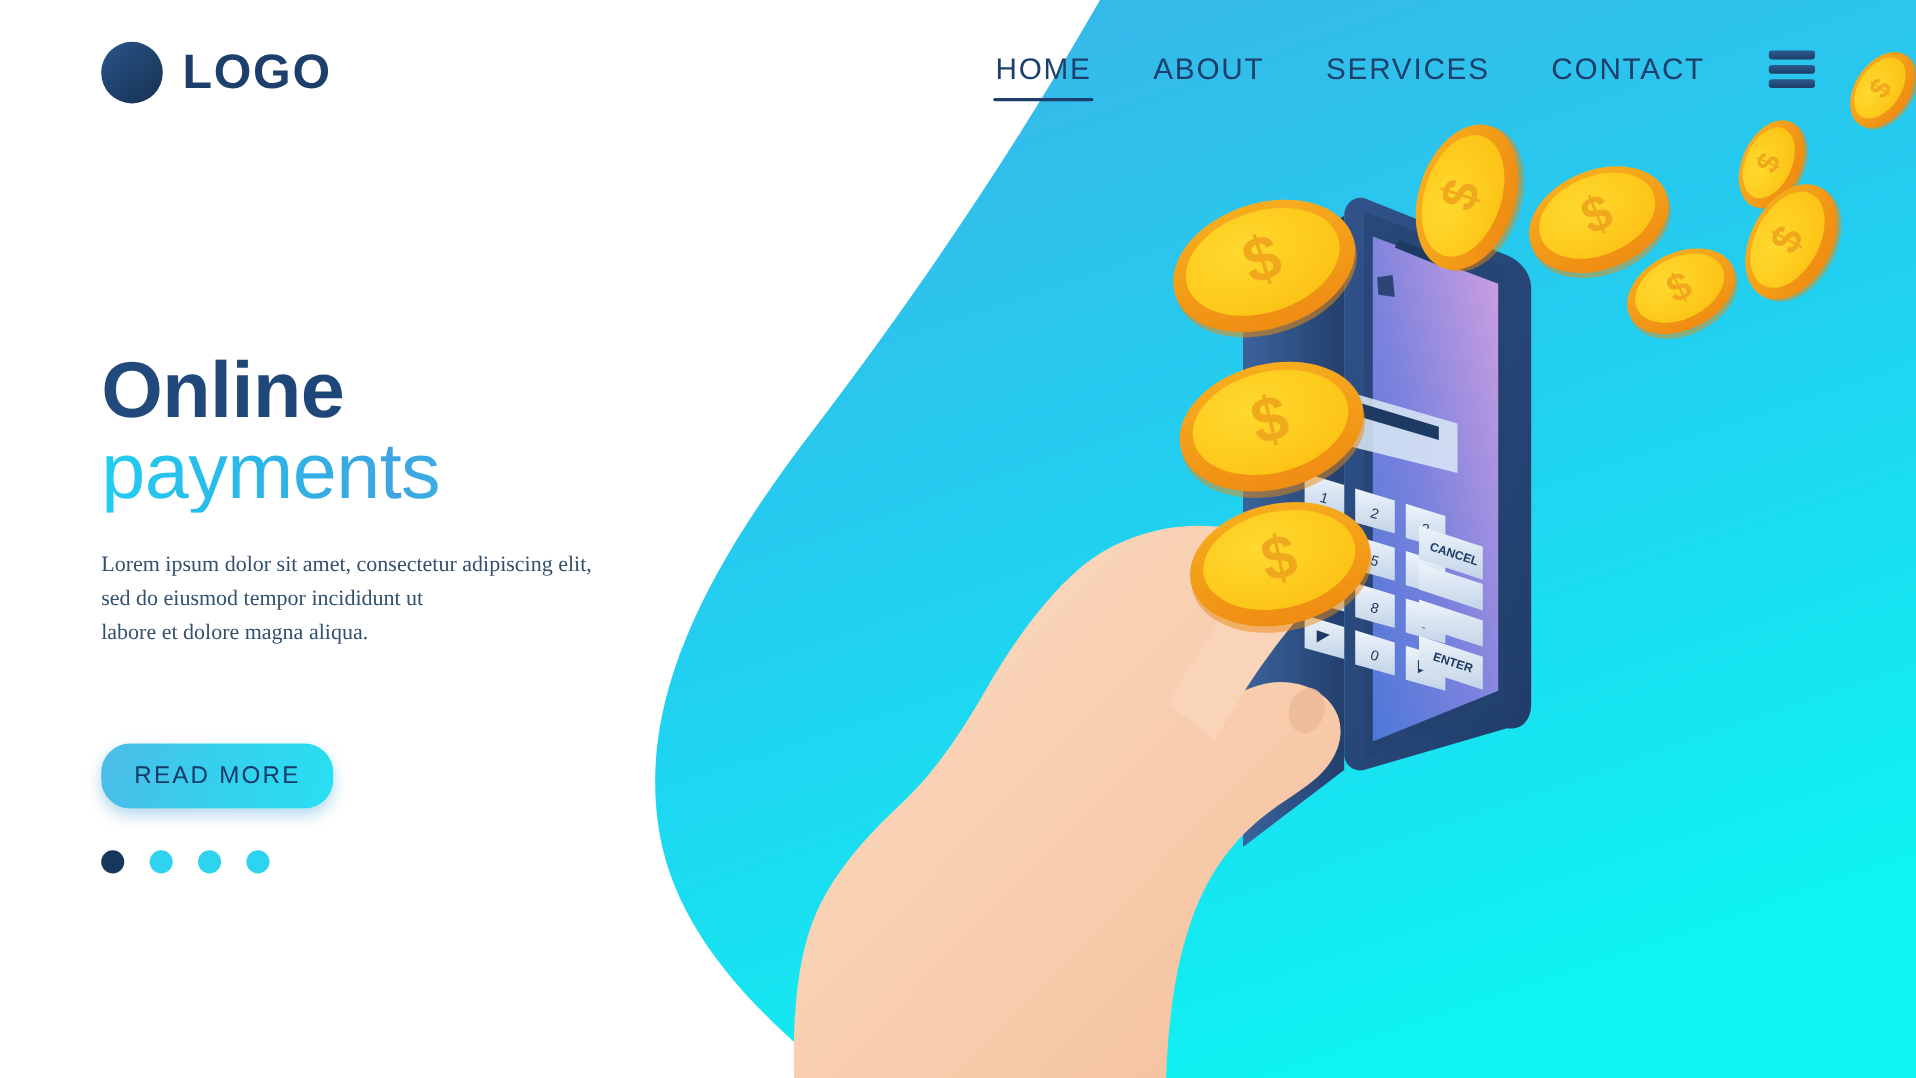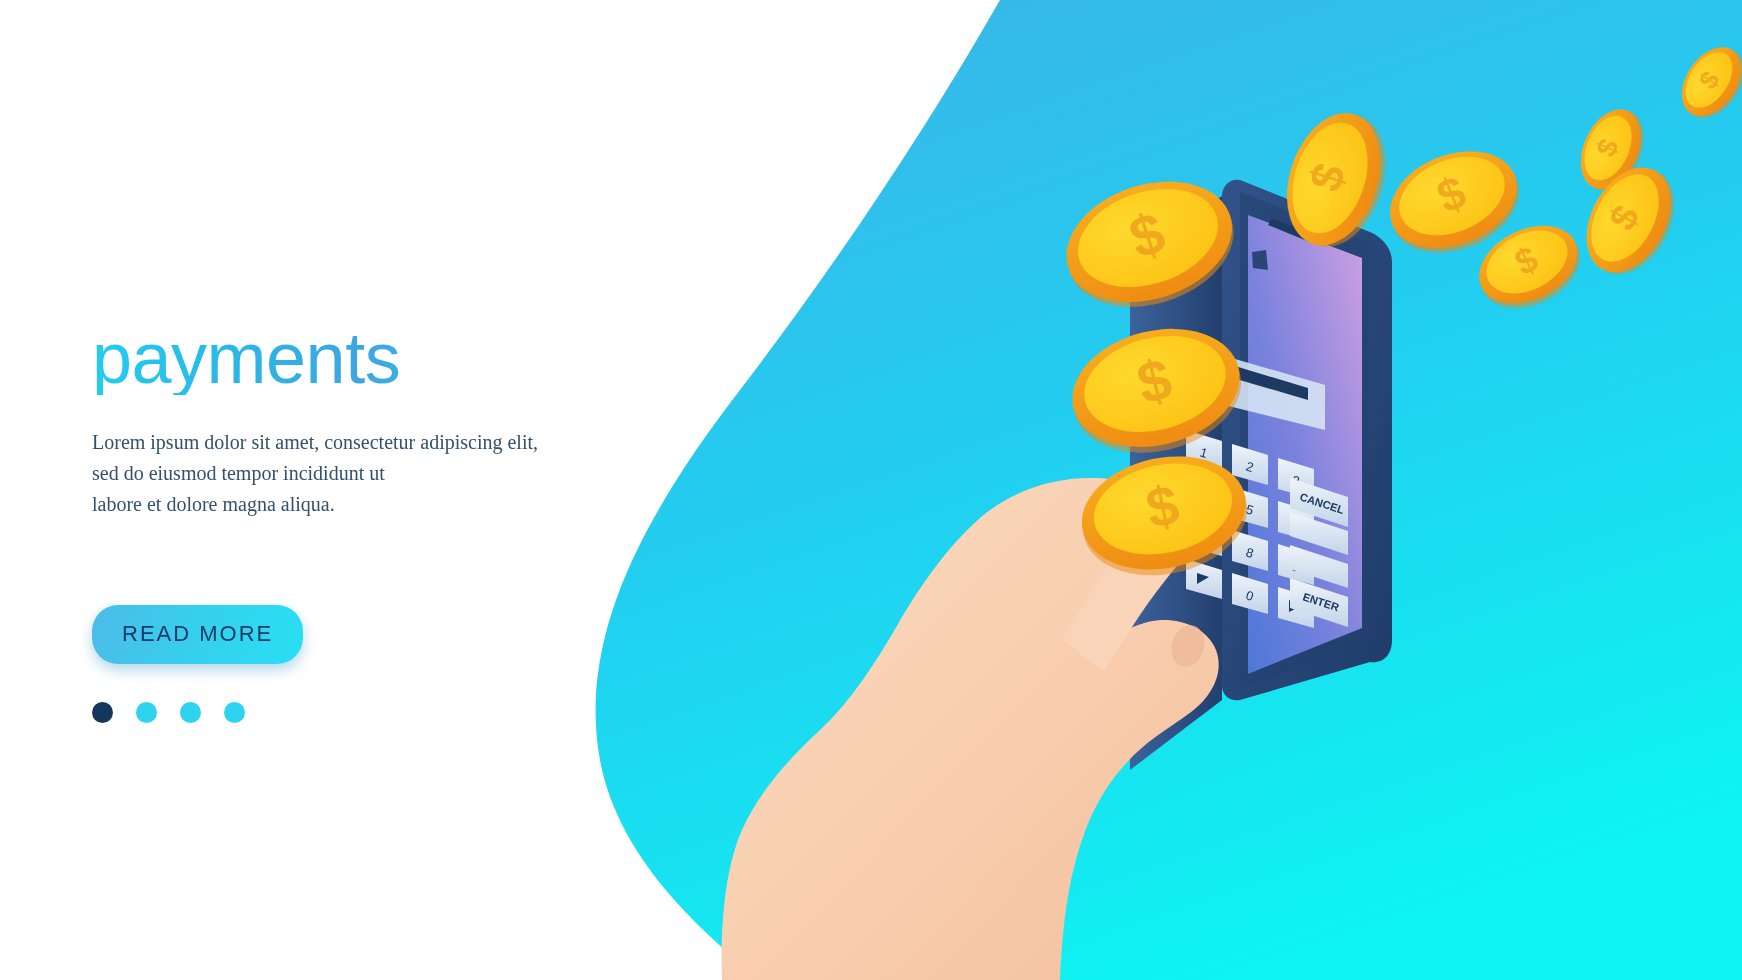--- a/index.html
+++ b/index.html
@@ -258,22 +258,41 @@
         <g transform="translate(1709,80) rotate(-56)">
           <ellipse cx="0" cy="6" rx="38" ry="25" fill="#e88a12" opacity=".5"></ellipse>
           <ellipse cx="0" cy="3" rx="38" ry="25" fill="url(#coinRim)"></ellipse>
           <ellipse cx="0" cy="0" rx="31" ry="19" fill="url(#coinFace)"></ellipse>
           <text x="0" y="9" text-anchor="middle" fill="#f0a81c" font-family="Liberation Sans, sans-serif" font-size="26" font-weight="bold">$</text>
         </g>
       </g>
     </svg>
   </div>
 
+  <div id="header">
+    <div id="logo">
+      <div id="logo-mark"></div>
+      <div id="logo-text">LOGO</div>
+    </div>
+
+    <nav id="nav">
+      <div class="nav-item active">HOME</div>
+      <div class="nav-item">ABOUT</div>
+      <div class="nav-item">SERVICES</div>
+      <div class="nav-item">CONTACT</div>
+      <div id="burger">
+        <span></span>
+        <span></span>
+        <span></span>
+      </div>
+    </nav>
+  </div>
 
   <div id="left">
+    <div id="h-line1">Online</div>
     <div id="h-line2">payments</div>
 
     <div id="lede">
       <div>Lorem ipsum dolor sit amet, consectetur adipiscing elit,</div>
       <div>sed do eiusmod tempor incididunt ut</div>
       <div>labore et dolore magna aliqua.</div>
     </div>
 
     <button id="cta">READ MORE</button>
 

